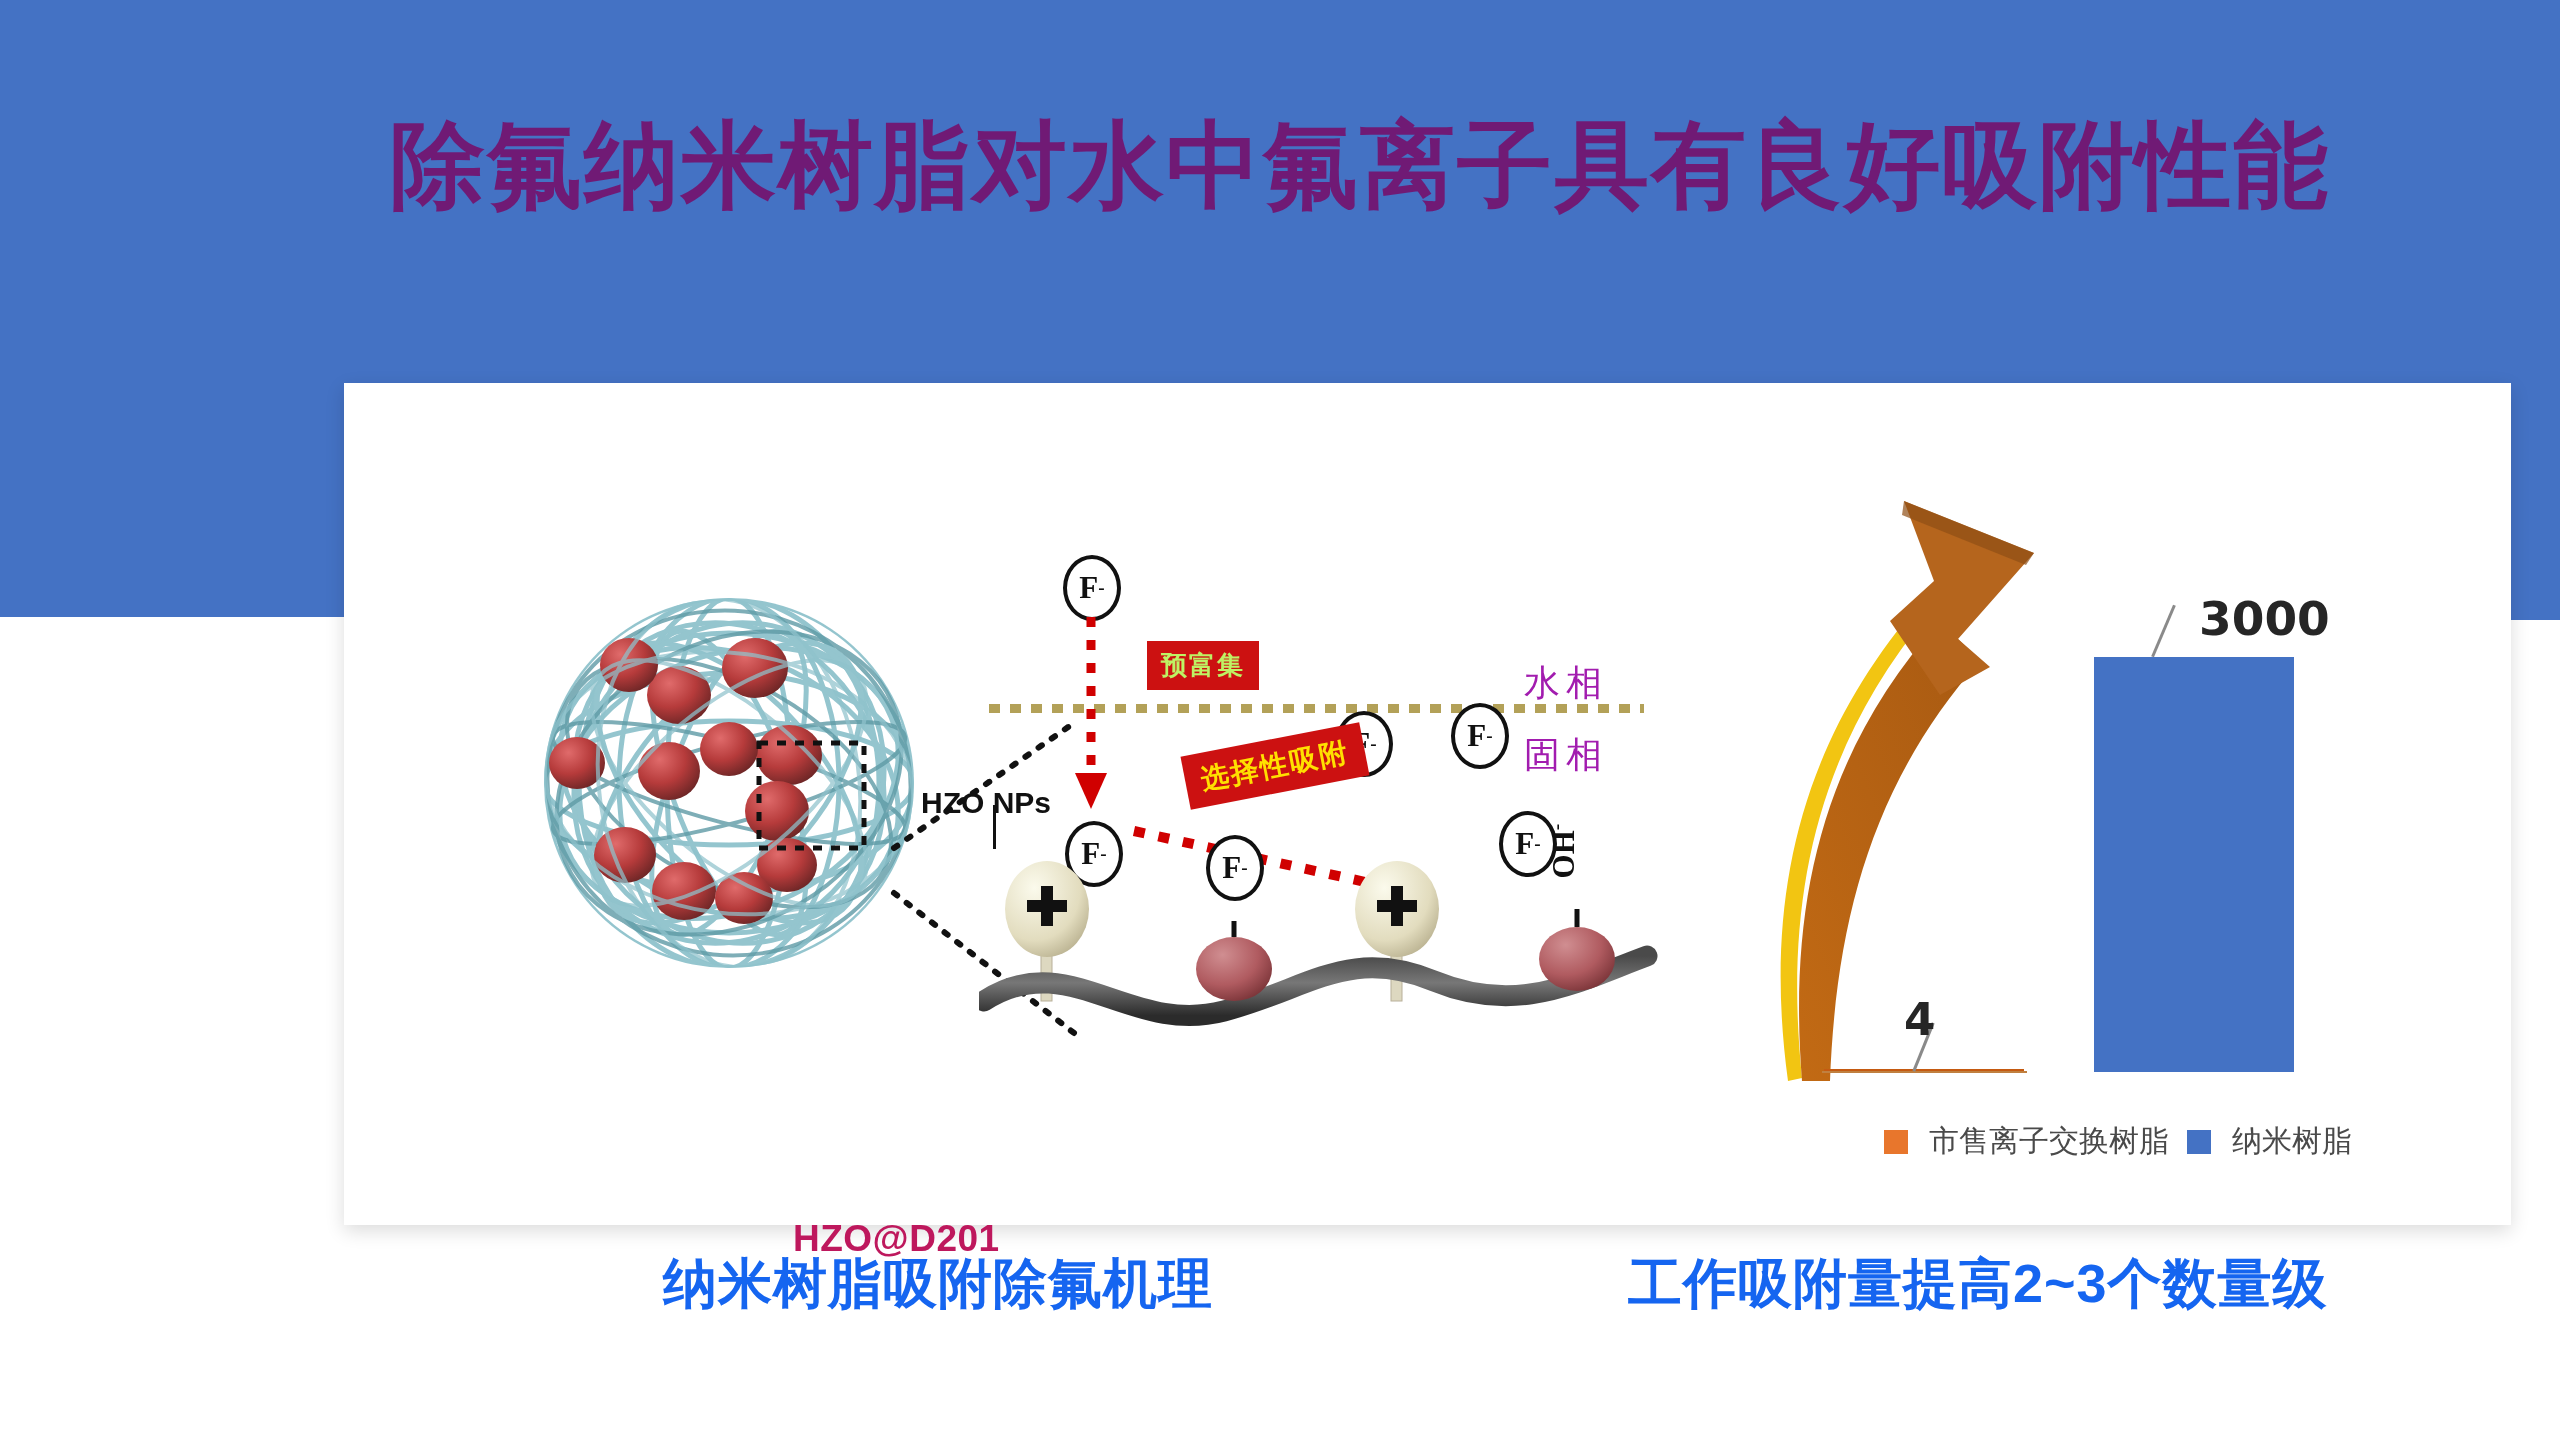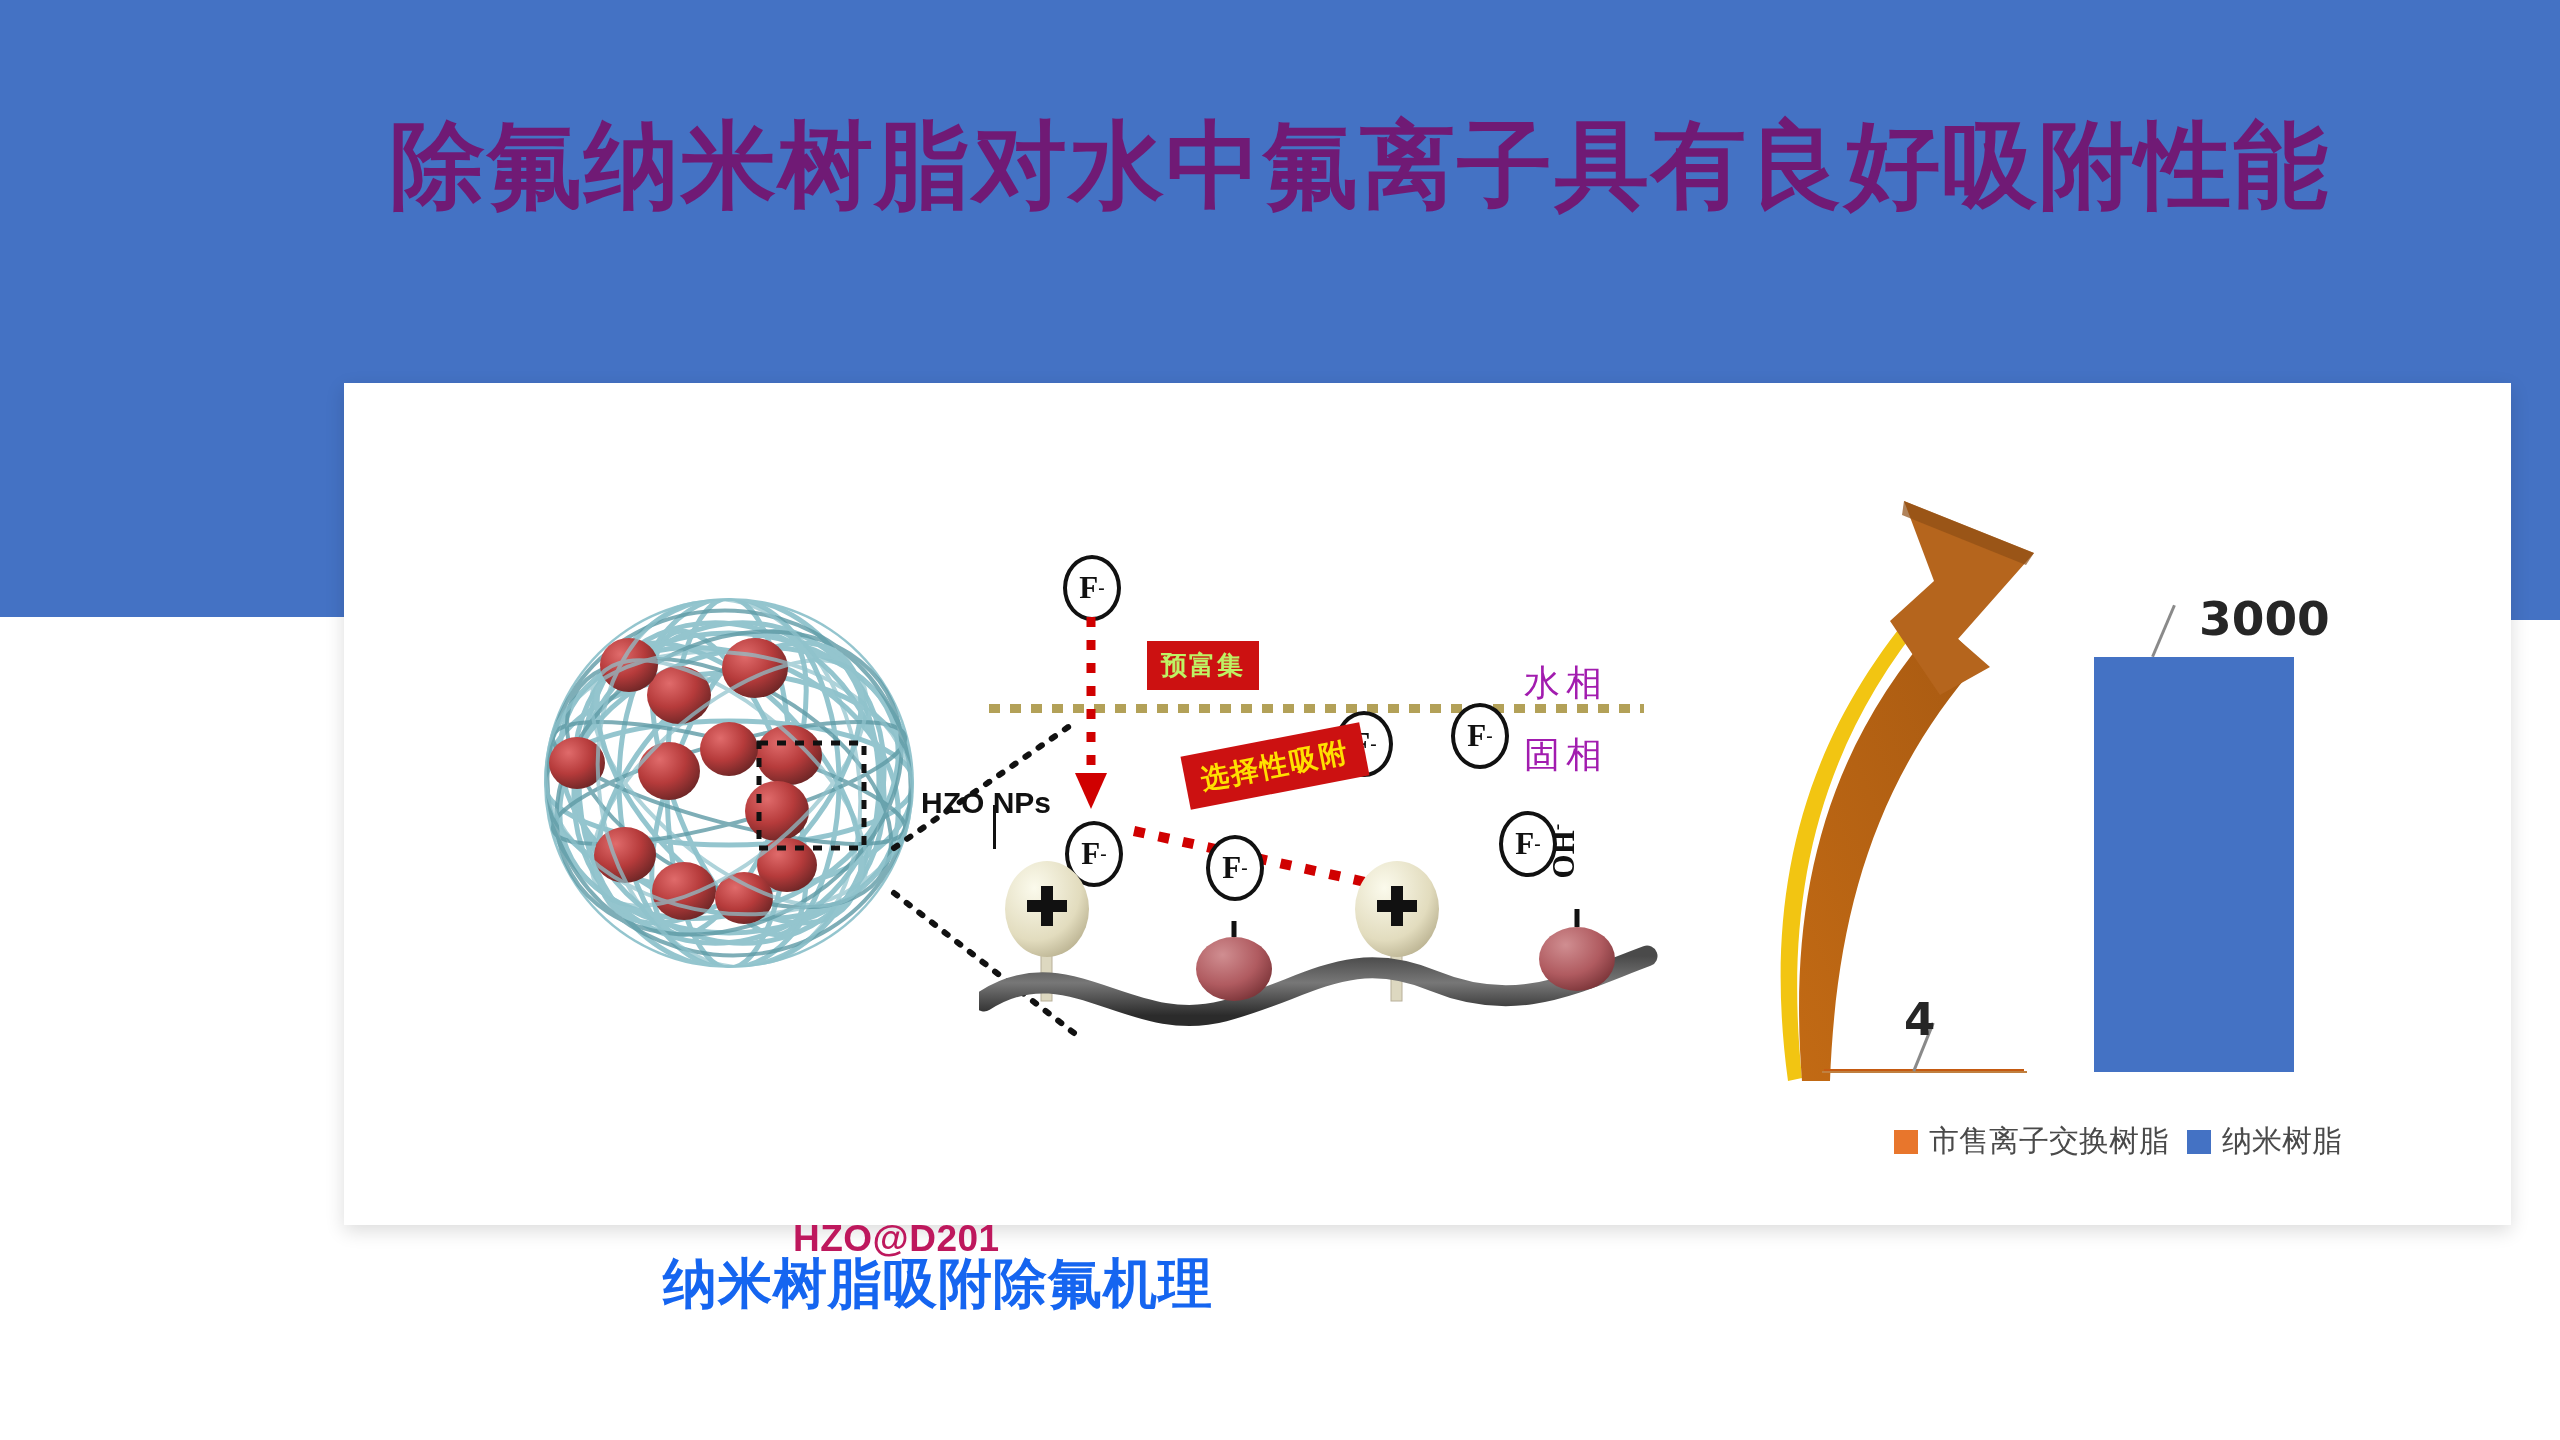--- a/index.html
+++ b/index.html
@@ -112,21 +112,21 @@
     position:absolute;left:160px;top:540px;
     font-size:45px;font-weight:bold;color:#262626;
     font-family:"DejaVu Sans","Liberation Sans",sans-serif;
   }
   .leader{position:absolute;background:#8a8a8a;}
   .legend{
     position:absolute;left:44px;top:668px;width:660px;
     display:flex;align-items:center;justify-content:center;gap:18px;
     font-size:30px;color:#4a4a4a;white-space:nowrap;
   }
-  .legend .item{display:flex;align-items:center;gap:11px;}
+  .legend .item{display:flex;align-items:center;gap:21px;}
   .swatch{width:24px;height:24px;display:inline-block;}
   
   .cap{
     position:absolute;
     color:#1565F0;font-size:54px;font-weight:bold;
     white-space:nowrap;letter-spacing:1px;margin-left:45px;
   }
   .cap-left{left:618px;top:1248px;}
   .cap-right{left:1583px;top:1248px;}
 </style>
@@ -321,14 +321,15 @@
         <span class="item">
           <span class="swatch" style="background:#4472C4;"></span>
           <span>纳米树脂</span>
         </span>
       </div>
     </div>
 
   </div>
 
   <div class="cap cap-left">纳米树脂吸附除氟机理</div>
+  <div class="cap cap-right">工作吸附量提高2~3个数量级</div>
 
 </div>
 
 </body></html>

